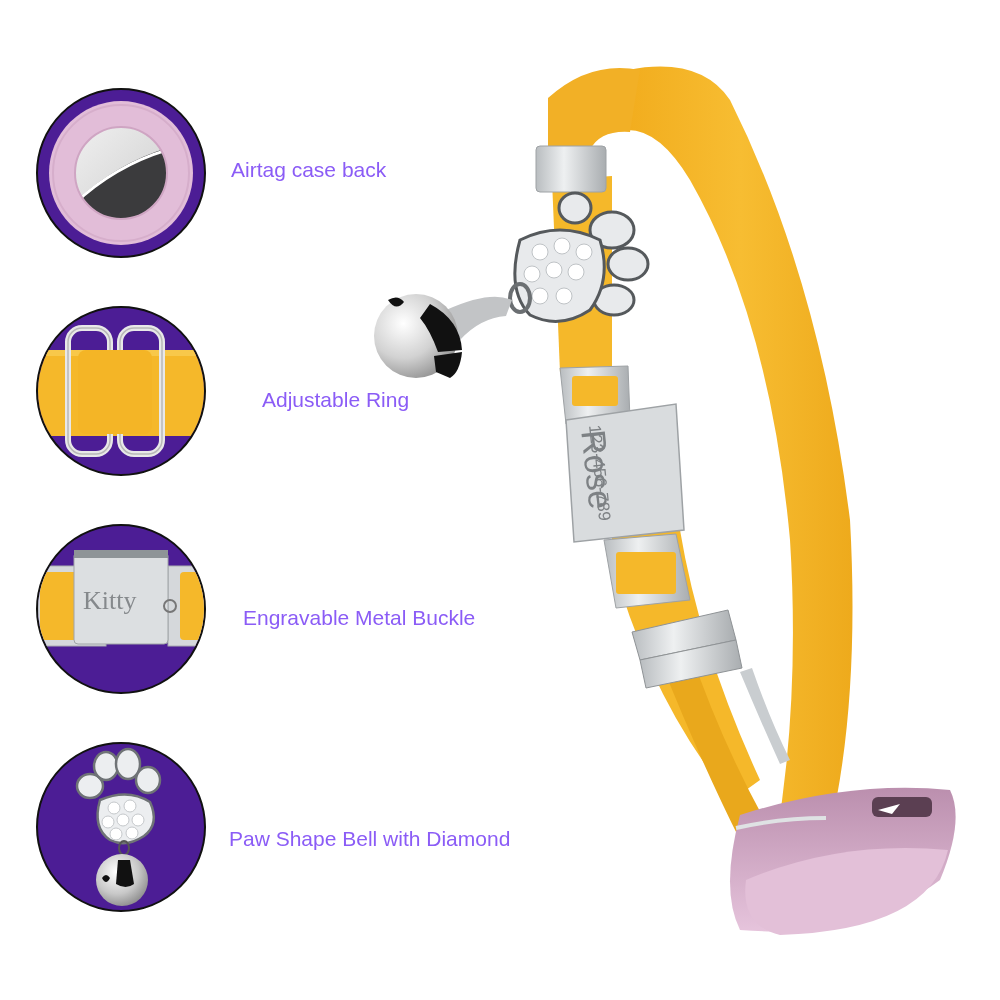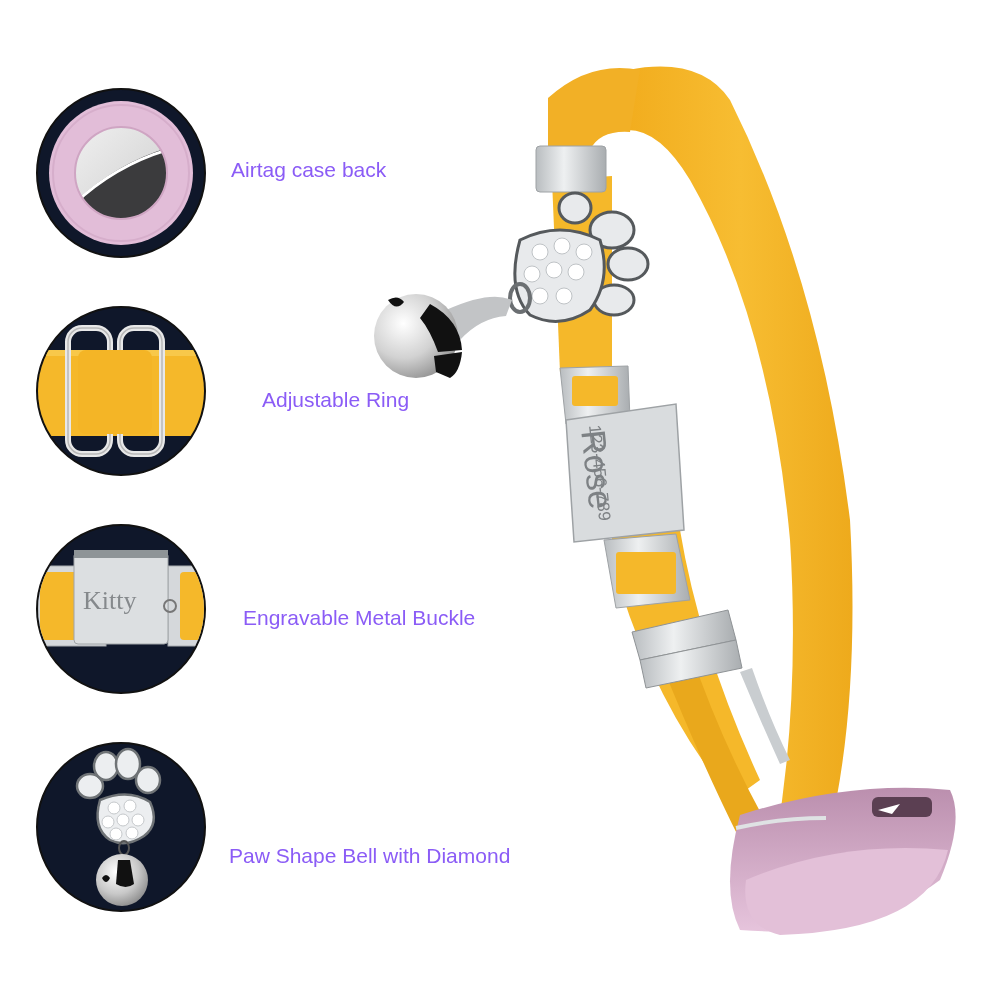--- a/index.html
+++ b/index.html
@@ -2,21 +2,21 @@
 <html><head>
   <meta charset="utf-8">
   <style>
     html, body { margin: 0; padding: 0; }
     body {
       width: 1000px; height: 1000px; background: #ffffff; position: relative; overflow: hidden;
       font-family: "Liberation Sans", sans-serif;
     }
     .feature-circle {
       position: absolute; width: 166px; height: 166px; border-radius: 50%;
-      border: 2px solid #111; background: #0f172a; overflow: hidden;
+      border: 2px solid #111; background: #4c1d95; overflow: hidden;
     }
     .feature-label {
       position: absolute; font-size: 21px; color: #8b5cf6; white-space: nowrap; letter-spacing: 0px;
     }
     .abs { position: absolute; }
     .rose-name, .rose-phone, .kitty-text { position: absolute; color: #7a7d80; white-space: nowrap; }
   </style>
 </head>
 <body>
 
@@ -95,21 +95,21 @@
         <circle cx="78" cy="90" r="6"></circle>
         <circle cx="94" cy="89" r="6"></circle>
     </g>
 
     <ellipse cx="86" cy="104" rx="5" ry="7" fill="none" stroke="#555" stroke-width="2"></ellipse>
     <circle cx="84" cy="136" r="26" fill="url(#bellG1)"></circle>
     <path d="M 80 116 L 92 116 L 96 140 Q 88 146 78 140 Z" fill="#111"></path>
     <path d="M 64 134 Q 68 128 72 134 Q 68 142 64 134 Z" fill="#111"></path>
   </svg>
 </div>
-<div class="feature-label" style="left:229px; top:844px;">Paw Shape Bell with Diamond</div>
+<div class="feature-label" style="left:229px; top:827px;">Paw Shape Bell with Diamond</div>
 
 <div class="abs" style="left:0; top:0; width:1000px; height:1000px;">
   <svg width="1000" height="1000" viewBox="0 0 1000 1000" style="position:absolute; left:0; top:0;">
     <defs>
       <linearGradient id="yellowBand" x1="0" y1="0" x2="1" y2="0">
         <stop offset="0" stop-color="#f2ad1e"></stop>
           <stop offset="0.5" stop-color="#f7bd32"></stop>
           <stop offset="1" stop-color="#eeaa1c"></stop>
       </linearGradient>
       <linearGradient id="silver" x1="0" y1="0" x2="1" y2="0">

